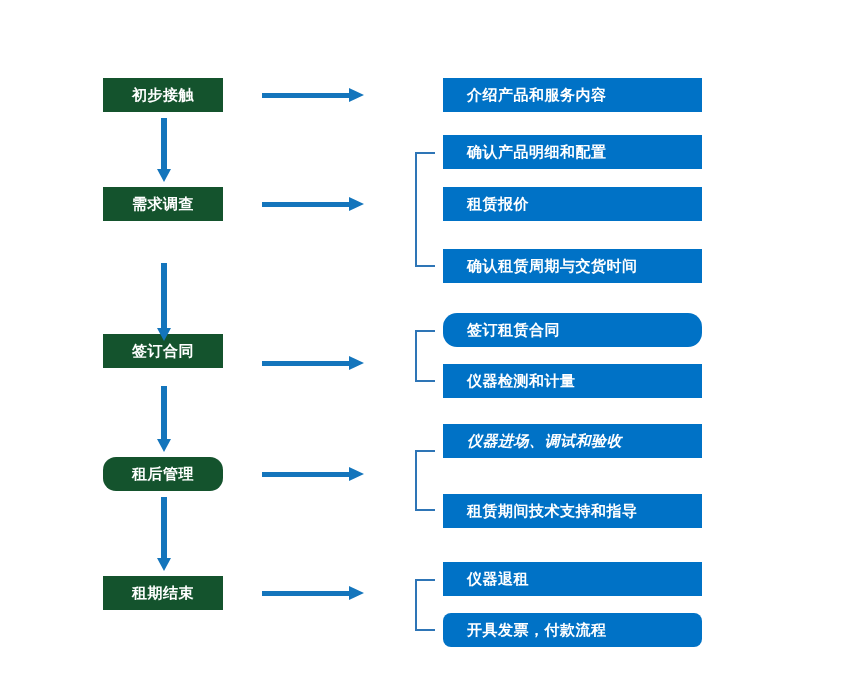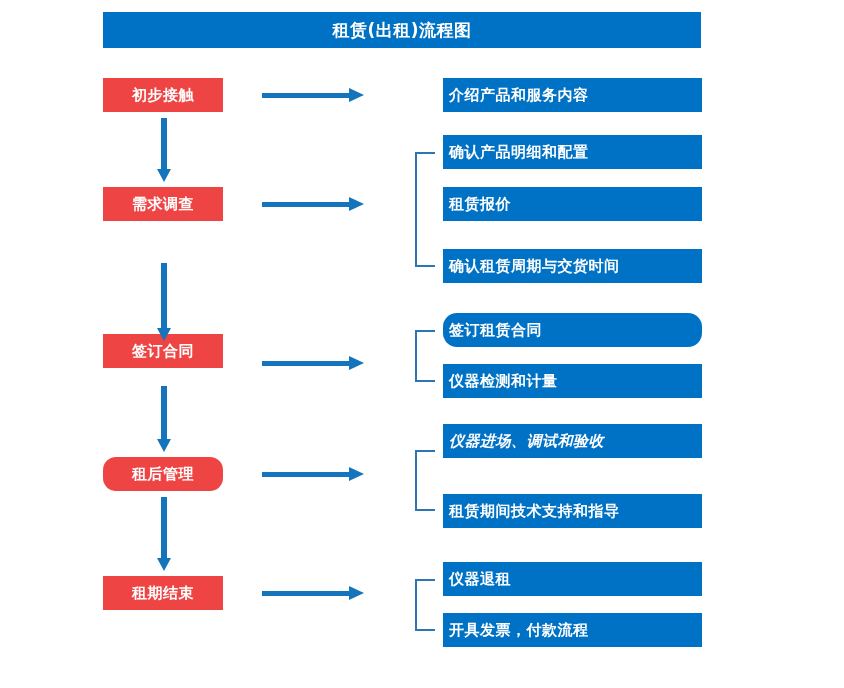--- a/index.html
+++ b/index.html
@@ -36,21 +36,21 @@
     justify-content: center;
     letter-spacing: 0.5px;
   }
 
   
   .stage-box {
     position: absolute;
     left: 103px;
     width: 120px;
     height: 34px;
-    background: #ef4444;
+    background: #14532d;
     color: #ffffff;
     font-size: 15px;
     font-weight: bold;
     display: flex;
     align-items: center;
     justify-content: center;
     letter-spacing: 0.5px;
   }
 
   
@@ -58,21 +58,21 @@
     position: absolute;
     left: 443px;
     width: 259px;
     height: 34px;
     background: #0072C6;
     color: #ffffff;
     font-size: 15px;
     font-weight: bold;
     display: flex;
     align-items: center;
-    padding-left: 6px;
+    padding-left: 24px;
     box-sizing: border-box;
     letter-spacing: 0.5px;
   }
 
   
   .h-arrow {
     position: absolute;
     left: 262px;
     width: 102px;
     height: 14px;
@@ -129,21 +129,20 @@
     border-top: 2px solid #2E75B6;
     border-bottom: 2px solid #2E75B6;
     box-sizing: border-box;
   }
 </style>
 </head>
 <body>
 
 <div id="canvas">
 
-  <div class="title-bar">租赁(出租)流程图</div>
 
   <div class="stage-box" style="top:78px;">初步接触</div>
   <div class="stage-box" style="top:187px;">需求调查</div>
   <div class="stage-box" style="top:334px;">签订合同</div>
   <div class="stage-box" style="top:457px;border-radius:13px;">租后管理</div>
   <div class="stage-box" style="top:576px;">租期结束</div>
 
   <div class="v-arrow" style="top:118px; height:64px;">
     <div class="shaft" style="height:51px;"></div>
     <div class="head"></div>
@@ -196,15 +195,15 @@
   <div class="detail-box" style="top:187px;">租赁报价</div>
   <div class="detail-box" style="top:249px;">确认租赁周期与交货时间</div>
 
   <div class="detail-box" style="top:313px;border-radius:14px;">签订租赁合同</div>
   <div class="detail-box" style="top:364px;">仪器检测和计量</div>
 
   <div class="detail-box" style="top:424px;font-style:italic;">仪器进场、调试和验收</div>
   <div class="detail-box" style="top:494px;">租赁期间技术支持和指导</div>
 
   <div class="detail-box" style="top:562px;">仪器退租</div>
-  <div class="detail-box" style="top:613px;">开具发票，付款流程</div>
+  <div class="detail-box" style="top:613px;border-radius:8px;">开具发票，付款流程</div>
 
 </div>
 
 </body></html>

